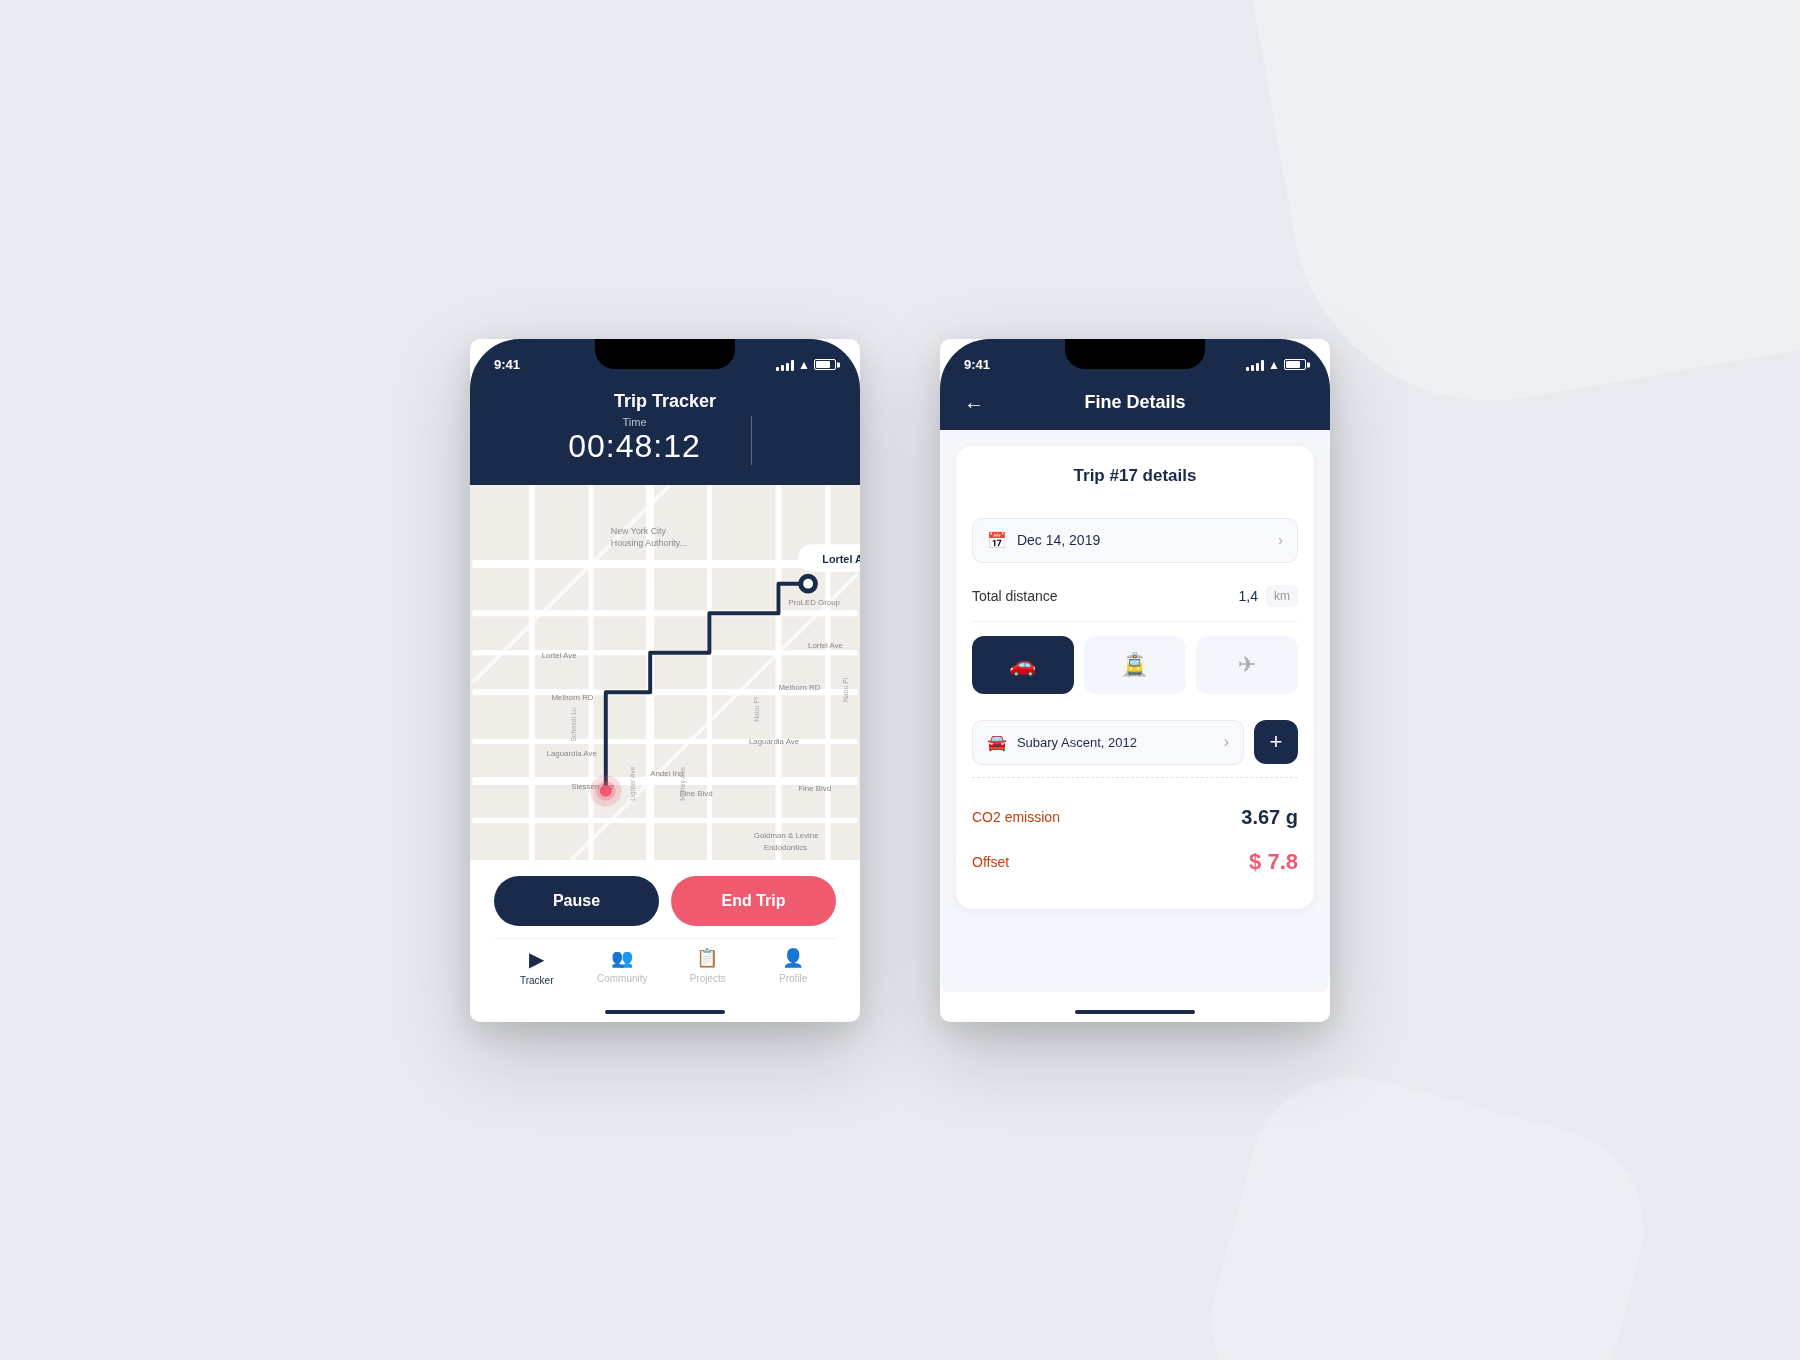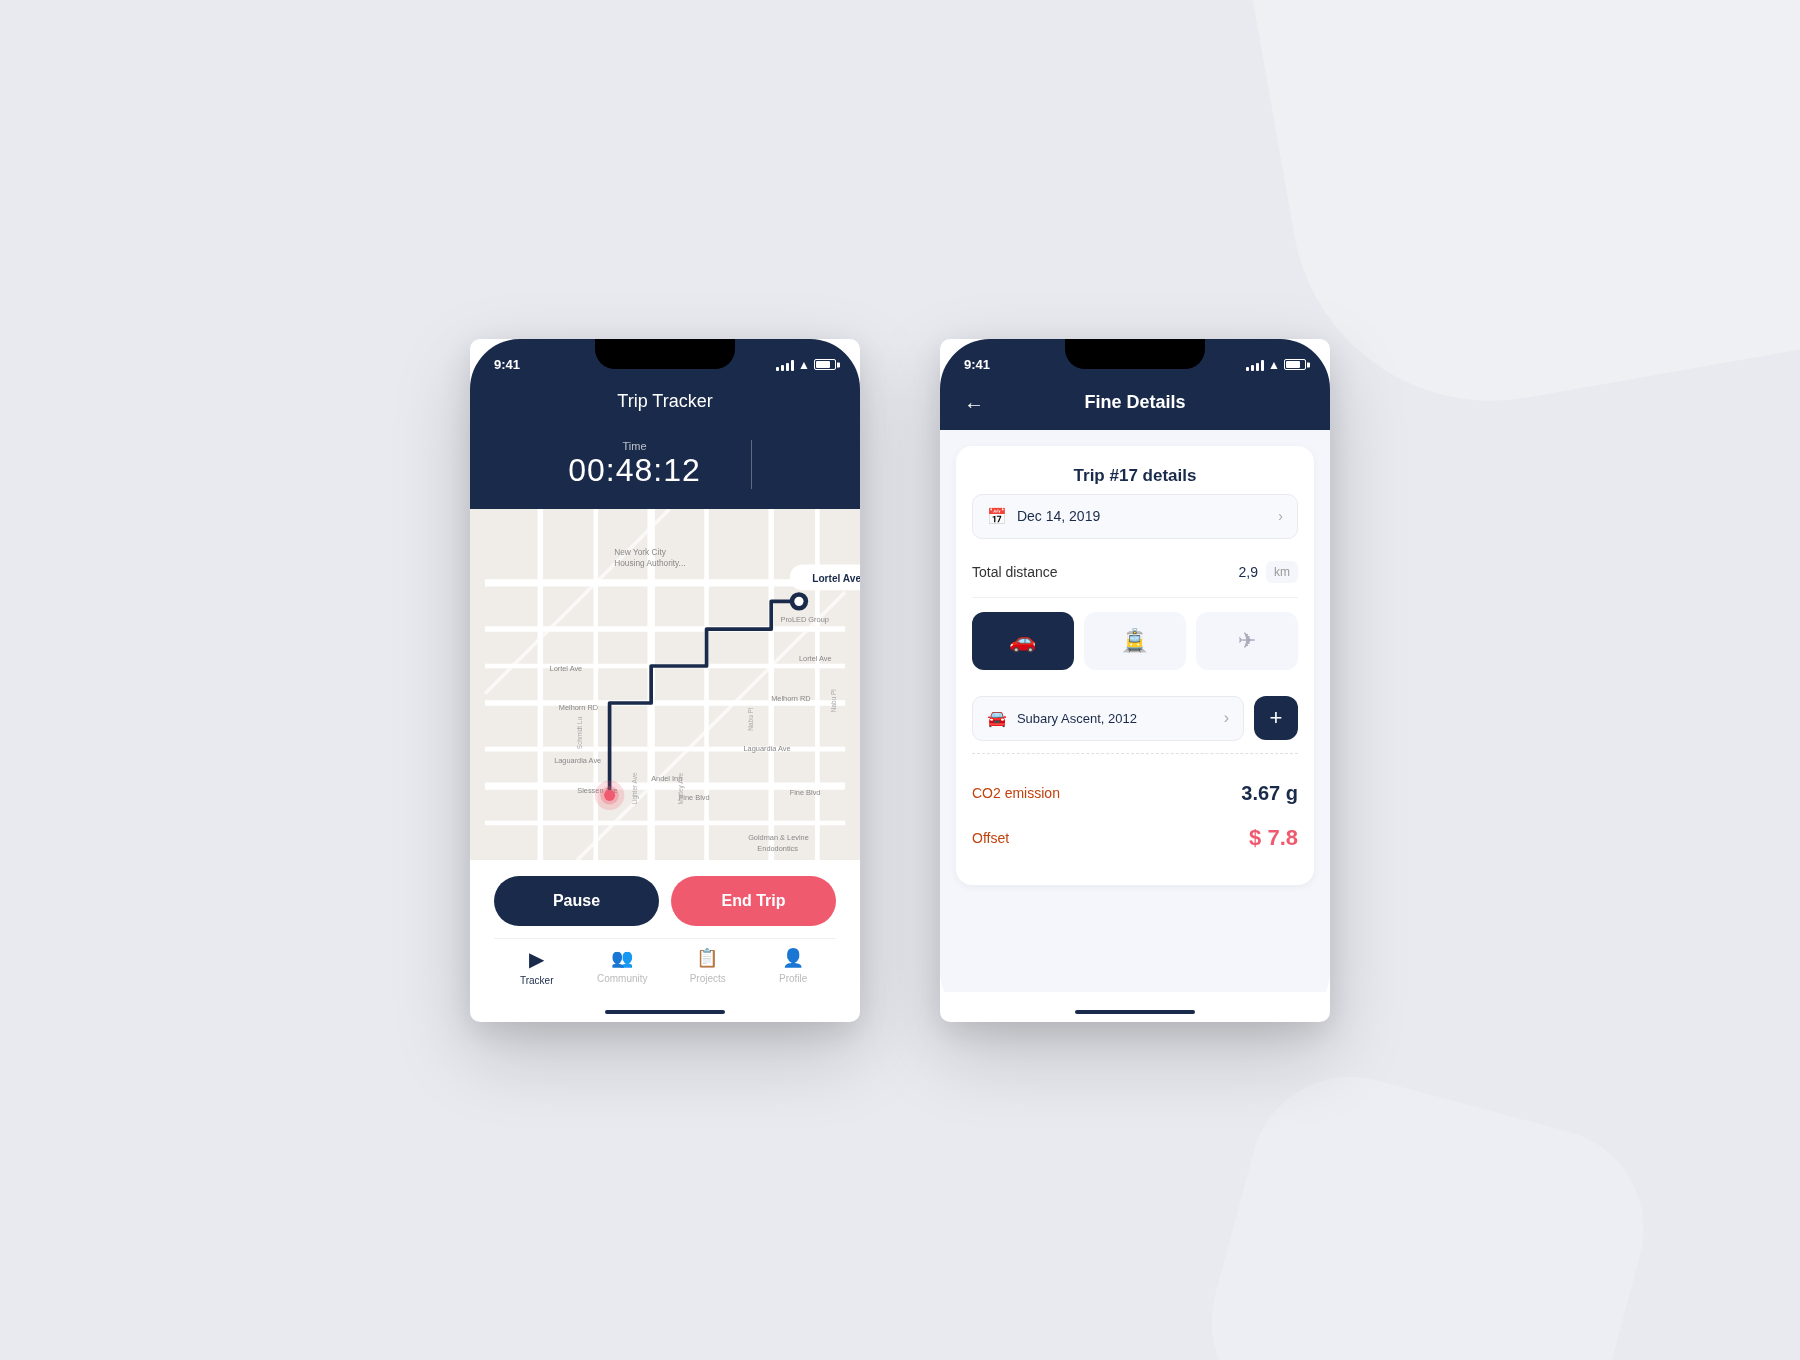--- a/index.html
+++ b/index.html
@@ -140,22 +140,22 @@
 
     
     .p1-header {
       background: #1a2a4a;
       padding: 8px 24px 20px;
       color: #fff;
       text-align: center;
     }
     .p1-header-title {
       font-size: 18px;
-      font-weight: 400;
-      margin-bottom: 28px;
+      font-weight: 700;
+      margin-bottom: 4px;
     }
     .p1-stats {
       display: flex;
       justify-content: center;
       gap: 40px;
     }
     .p1-stat-label {
       font-size: 11px;
       color: rgba(255,255,255,0.7);
       text-align: center;
@@ -307,21 +307,21 @@
       background: #fff;
       border-radius: 16px;
       padding: 20px 16px;
       box-shadow: 0 2px 8px rgba(0,0,0,0.05);
     }
     .trip-details-title {
       font-size: 17px;
       font-weight: 700;
       color: #1a2a4a;
       text-align: center;
-      margin-bottom: 8px;
+      margin-bottom: 32px;
     }
 
     .date-row {
       display: flex;
       align-items: center;
       justify-content: space-between;
       background: #f8f9fc;
       border: 1px solid #e8eaf0;
       border-radius: 10px;
       padding: 12px 14px;
@@ -650,21 +650,21 @@
             <div class="date-row-left">
               <span style="font-size:16px; color:#1a2a4a;">📅</span>
               <span>Dec 14, 2019</span>
             </div>
             <span class="chevron-right">›</span>
           </div>
 
           <div class="distance-row">
             <span class="distance-label">Total distance</span>
             <div class="distance-value-group">
-              <span class="distance-num">2,9</span>
+              <span class="distance-num">1,4</span>
               <span class="distance-unit">km</span>
             </div>
           </div>
 
           <div class="transport-row">
             <button class="transport-btn active">
               <span>🚗</span>
             </button>
             <button class="transport-btn">
               <span>🚊</span>

